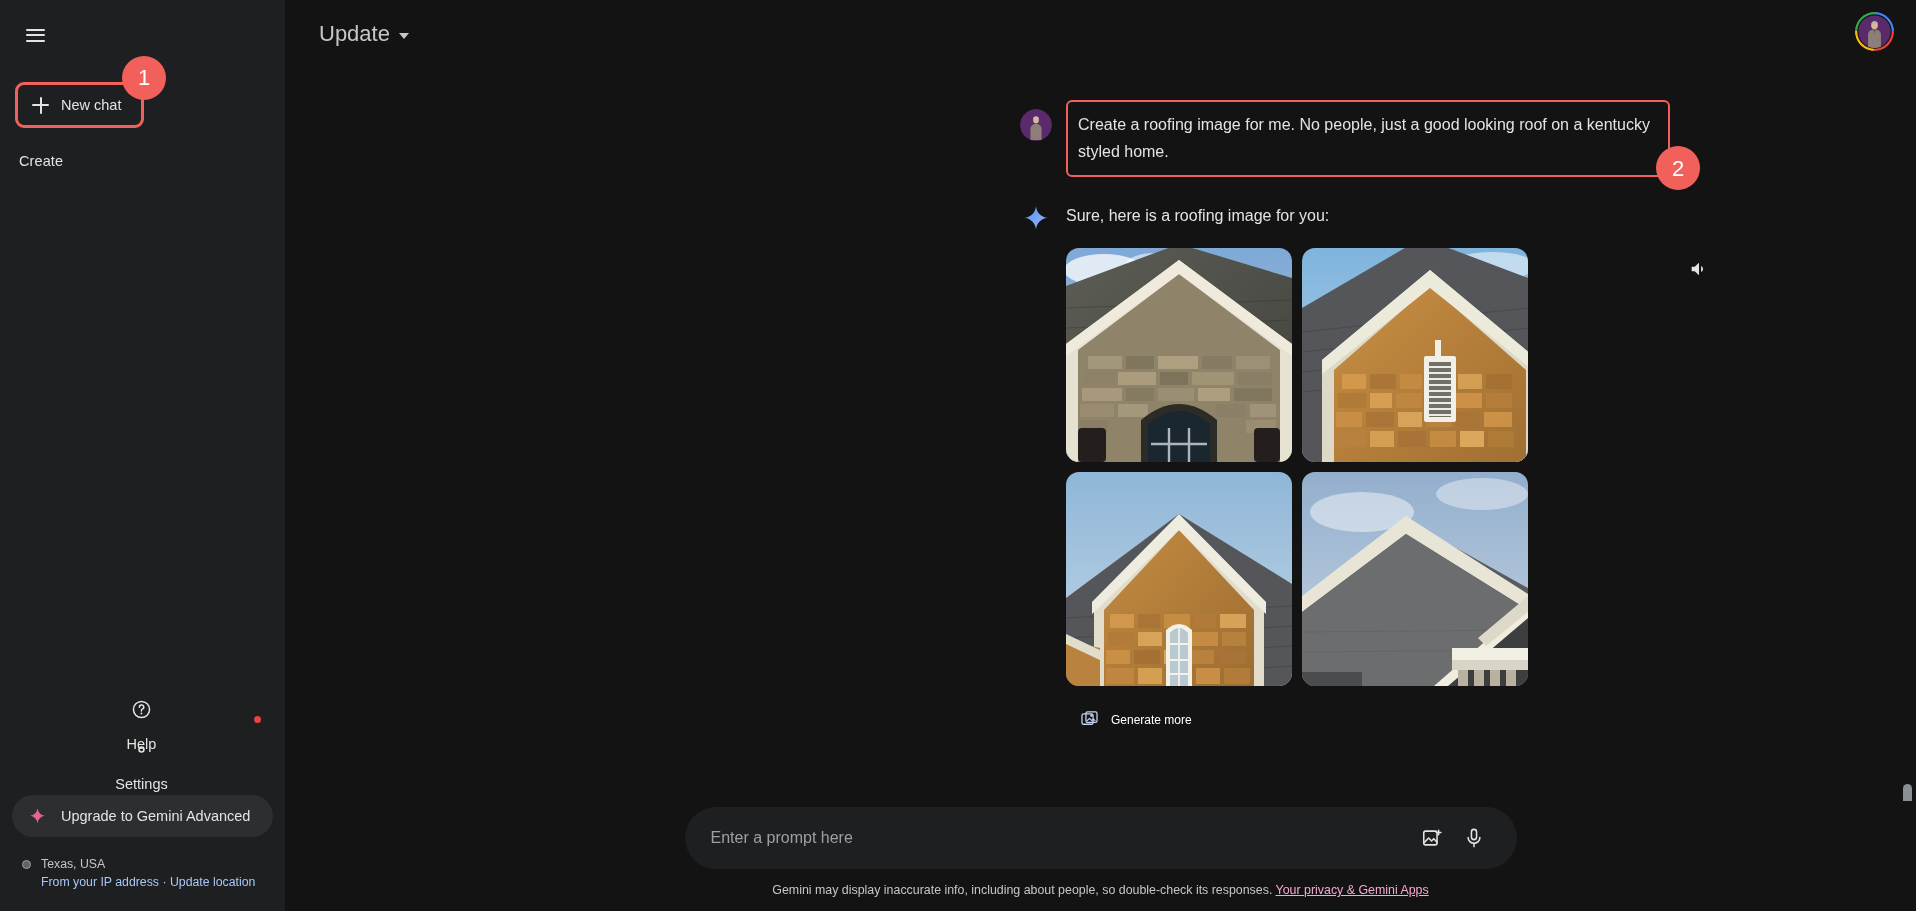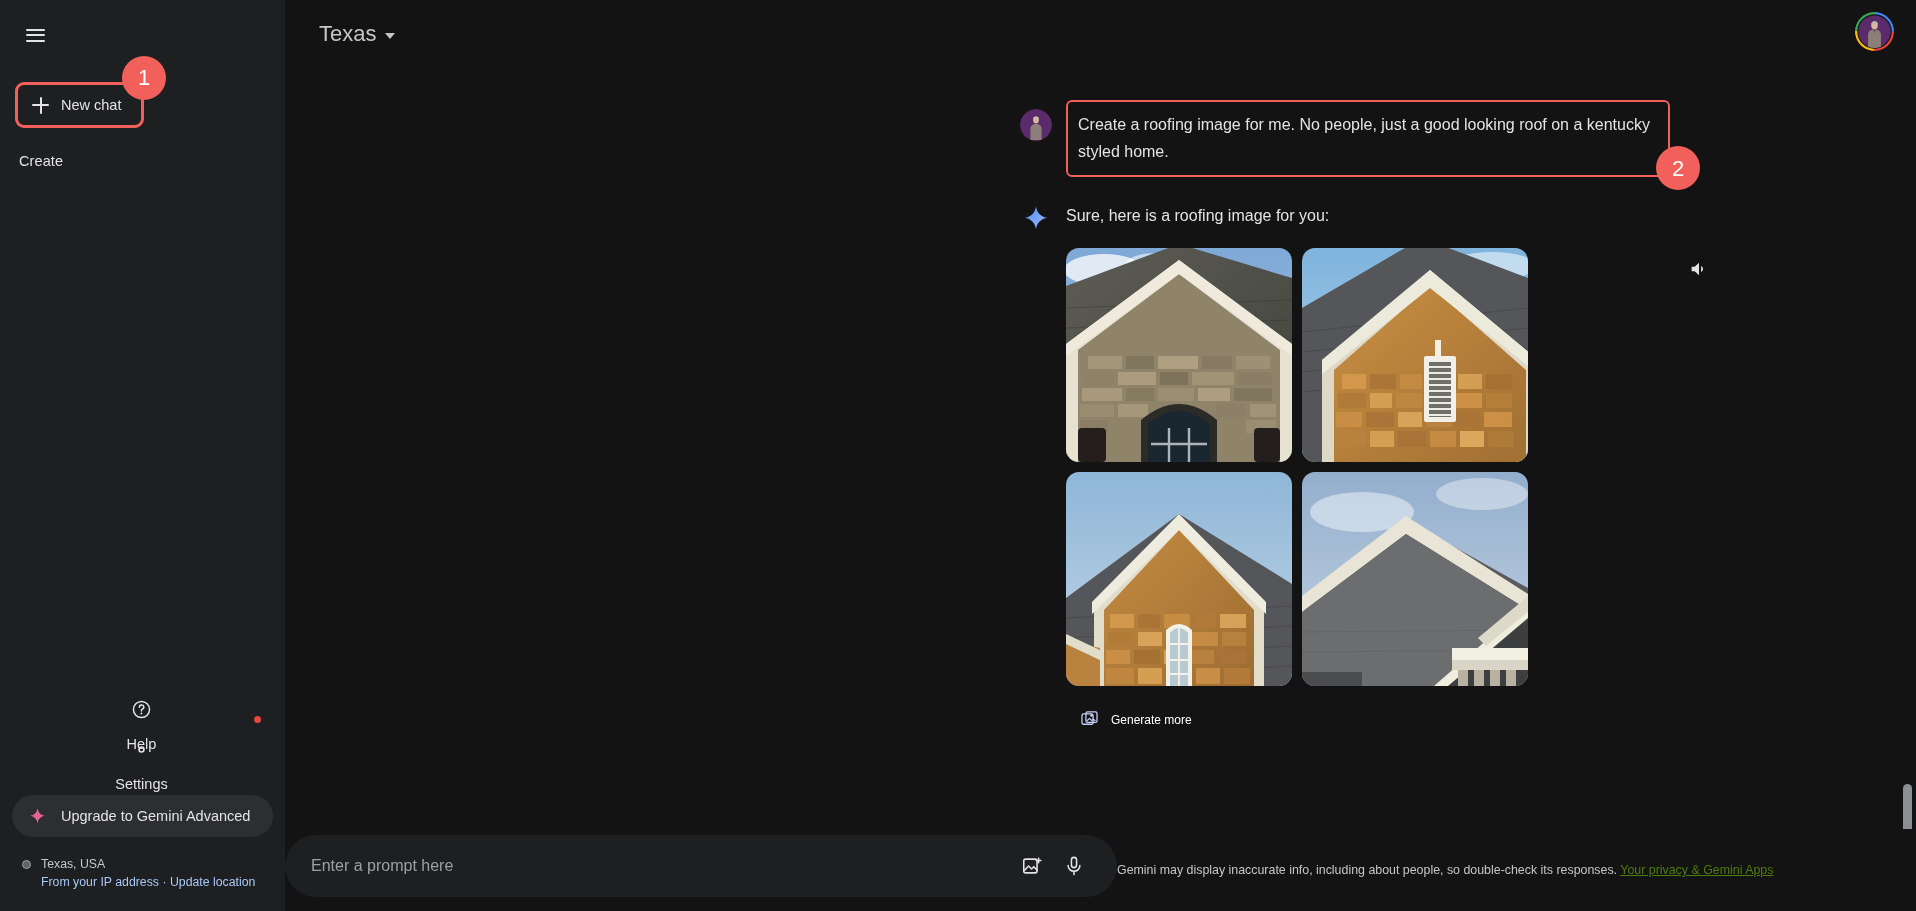--- a/index.html
+++ b/index.html
@@ -228,21 +228,21 @@
     margin-top: 18px; margin-left: 12px;
     color: #ffffff; font-size: 12px;
     cursor: pointer;
     padding: 6px 10px 6px 2px; border-radius: 8px;
   }
 
   
   #composer-area {
     flex: 0 0 auto;
     padding: 0 0 14px 0;
-    display: flex; flex-direction: row; align-items: center;
+    display: flex; flex-direction: column; align-items: center;
   }
   #composer {
     width: 832px; height: 62px;
     background: #1e1f20;
     border-radius: 31px;
     display: flex; align-items: center;
     padding: 0 22px 0 26px;
     margin-top: 6px;
     cursor: text;
   }
@@ -255,21 +255,21 @@
   #prompt-input::placeholder { color: #9aa0a6; }
   .comp-btn {
     width: 42px; height: 42px; border-radius: 50%;
     display: flex; align-items: center; justify-content: center;
     cursor: pointer; flex: 0 0 42px;
   }
   #disclaimer {
     margin-top: 14px;
     color: #c4c7c5; font-size: 12.4px;
   }
-  #disclaimer a { color: #4d7c0f; text-decoration: underline; cursor: pointer; }
+  #disclaimer a { color: #f9a8d4; text-decoration: underline; cursor: pointer; }
 
   
   #scrollbar-track {
     position: absolute; right: 4px; top: 68px;
     width: 9px; height: 843px;
   }
   #scrollbar-thumb {
     position: absolute; left: 0; top: 648px;
     width: 9px; height: 100px;
     background: #8b8e92; border-radius: 5px; cursor: pointer;
@@ -340,21 +340,21 @@
       <span class="loc-sep">·</span>
       <a class="underline">Update location</a>
     </div>
   </div>
 </div>
 
 <div id="main">
 
   <div id="topbar">
     <div id="brand">
-      <span>Texas</span>
+      <span>Update</span>
       <span class="caret"></span>
     </div>
     <div id="avatar-top">
       <svg viewBox="0 0 40 40">
         <defs>
           <clipPath id="ringClip">
               <circle cx="20" cy="20" r="17"></circle>
             </clipPath>
         </defs>
         <circle cx="20" cy="20" r="19" fill="none" stroke="#4285f4" stroke-width="2.6" stroke-dasharray="30 89" stroke-dashoffset="0" transform="rotate(-90 20 20)"></circle>

